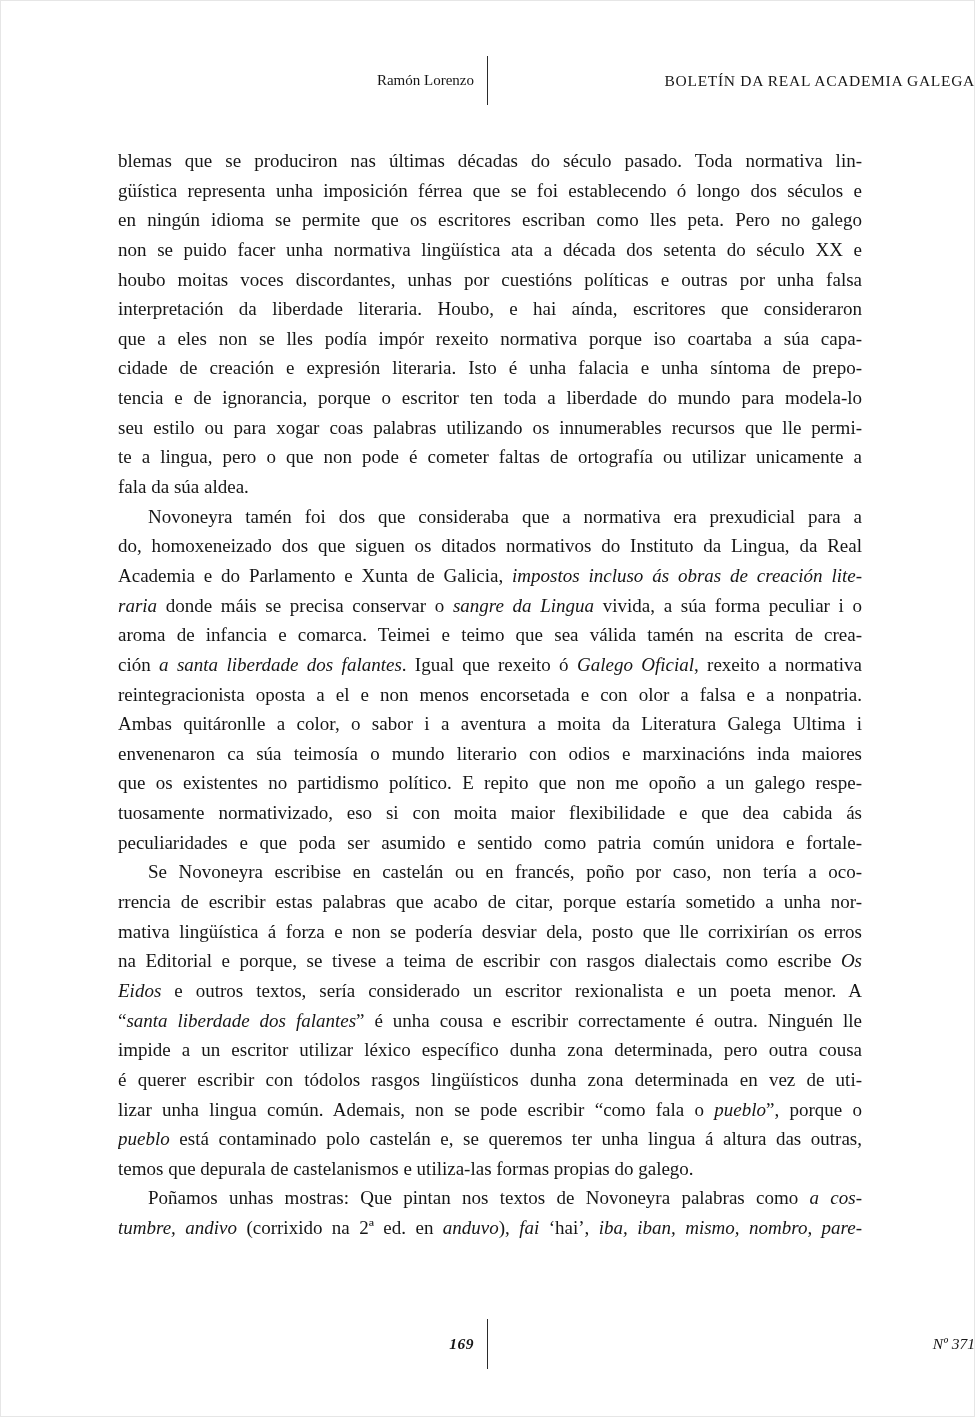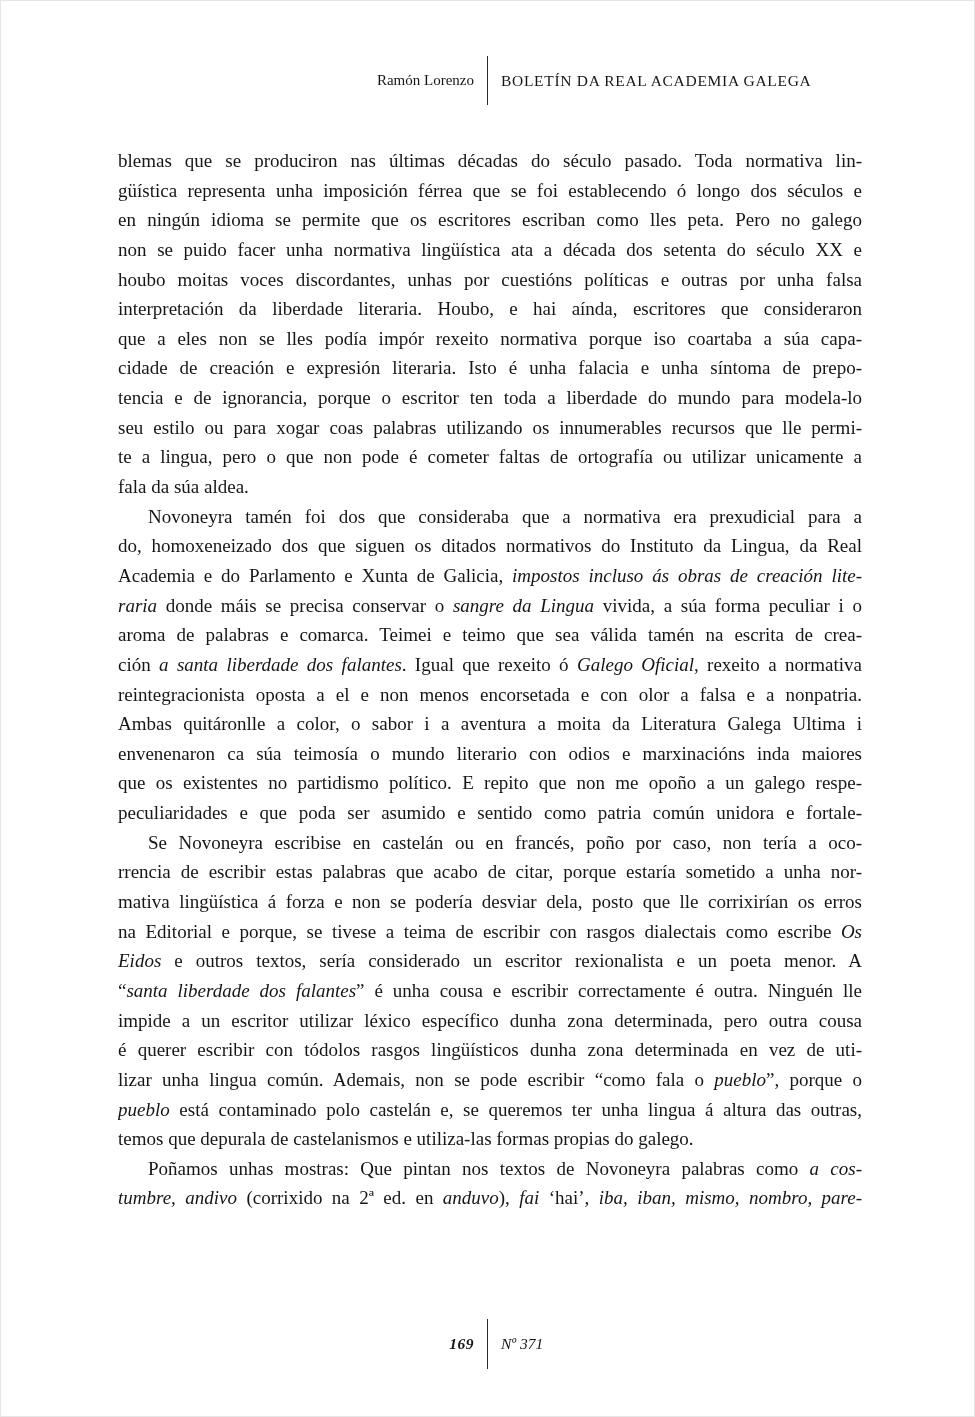--- a/index.html
+++ b/index.html
@@ -10,21 +10,21 @@
     font-family: "Liberation Serif", serif;
     position: relative;
     overflow: hidden;
     box-shadow: inset 0 0 0 1px #e6e6e6;
   }
   .hf {
     position: absolute; left: 0; width: 100%;
     display: flex; align-items: center; justify-content: center;
   }
   .hf .cell-left  { flex: 1; text-align: right; padding-right: 13px; white-space: nowrap; }
-  .hf .cell-right { flex: 1; text-align: left;  padding-left: 13px;  white-space: nowrap; }
+  .hf .cell-right { flex: 1; text-align: right;  padding-left: 13px;  white-space: nowrap; }
   .vrule { width: 1px; align-self: stretch; background: #2b2b2b; }
   header.hf { top: 56px; height: 49px; font-size: 15px; }
   header.hf .journal { letter-spacing: 0.7px; font-size: 15.5px; }
   footer.hf { top: 1319px; height: 50px; font-size: 15.5px; font-style: italic; }
   footer.hf .pageno { font-weight: 700; letter-spacing: 0.5px; }
   main {
     position: absolute;
     left: 118px; top: 146px; width: 744px;
   }
   .line {
@@ -59,26 +59,27 @@
     <div class="line" style=""><span>que a eles non se lles podía impór rexeito normativa porque iso coartaba a súa capa-</span></div>
     <div class="line" style=""><span>cidade de creación e expresión literaria. Isto é unha falacia e unha síntoma de prepo-</span></div>
     <div class="line" style=""><span>tencia e de ignorancia, porque o escritor ten toda a liberdade do mundo para modela-lo</span></div>
     <div class="line" style=""><span>seu estilo ou para xogar coas palabras utilizando os innumerables recursos que lle permi-</span></div>
     <div class="line" style=""><span>te a lingua, pero o que non pode é cometer faltas de ortografía ou utilizar unicamente a</span></div>
     <div class="line end" style=""><span>fala da súa aldea.</span></div>
     <div class="line indent" style=""><span>Novoneyra tamén foi dos que consideraba que a normativa era prexudicial para a</span></div>
     <div class="line" style=""><span>do, homoxeneizado dos que siguen os ditados normativos do Instituto da Lingua, da Real</span></div>
     <div class="line" style=""><span>Academia e do Parlamento e Xunta de Galicia, </span><i>impostos incluso ás obras de creación lite-</i></div>
     <div class="line" style=""><i>raria</i><span> donde máis se precisa conservar o </span><i>sangre da Lingua</i><span> vivida, a súa forma peculiar i o</span></div>
-    <div class="line" style=""><span>aroma de palabras e comarca. Teimei e teimo que sea válida tamén na escrita de crea-</span></div>
+    <div class="line" style=""><span>aroma de infancia e comarca. Teimei e teimo que sea válida tamén na escrita de crea-</span></div>
     <div class="line" style=""><span>ción </span><i>a santa liberdade dos falantes</i><span>. Igual que rexeito ó </span><i>Galego Oficial</i><span>, rexeito a normativa</span></div>
     <div class="line" style=""><span>reintegracionista oposta a el e non menos encorsetada e con olor a falsa e a nonpatria.</span></div>
     <div class="line" style=""><span>Ambas quitáronlle a color, o sabor i a aventura a moita da Literatura Galega Ultima i</span></div>
     <div class="line" style=""><span>envenenaron ca súa teimosía o mundo literario con odios e marxinacións inda maiores</span></div>
     <div class="line" style=""><span>que os existentes no partidismo político. E repito que non me opoño a un galego respe-</span></div>
+    <div class="line" style=""><span>tuosamente normativizado, eso si con moita maior flexibilidade e que dea cabida ás</span></div>
     <div class="line" style=""><span>peculiaridades e que poda ser asumido e sentido como patria común unidora e fortale-</span></div>
     <div class="line indent" style=""><span>Se Novoneyra escribise en castelán ou en francés, poño por caso, non tería a oco-</span></div>
     <div class="line" style=""><span>rrencia de escribir estas palabras que acabo de citar, porque estaría sometido a unha nor-</span></div>
     <div class="line" style=""><span>mativa lingüística á forza e non se podería desviar dela, posto que lle corrixirían os erros</span></div>
     <div class="line" style=""><span>na Editorial e porque, se tivese a teima de escribir con rasgos dialectais como escribe </span><i>Os</i></div>
     <div class="line" style=""><i>Eidos</i><span> e outros textos, sería considerado un escritor rexionalista e un poeta menor. A</span></div>
     <div class="line" style=""><span>“</span><i>santa liberdade dos falantes</i><span>” é unha cousa e escribir correctamente é outra. Ninguén lle</span></div>
     <div class="line" style=""><span>impide a un escritor utilizar léxico específico dunha zona determinada, pero outra cousa</span></div>
     <div class="line" style=""><span>é querer escribir con tódolos rasgos lingüísticos dunha zona determinada en vez de uti-</span></div>
     <div class="line" style=""><span>lizar unha lingua común. Ademais, non se pode escribir “como fala o </span><i>pueblo</i><span>”, porque o</span></div>

